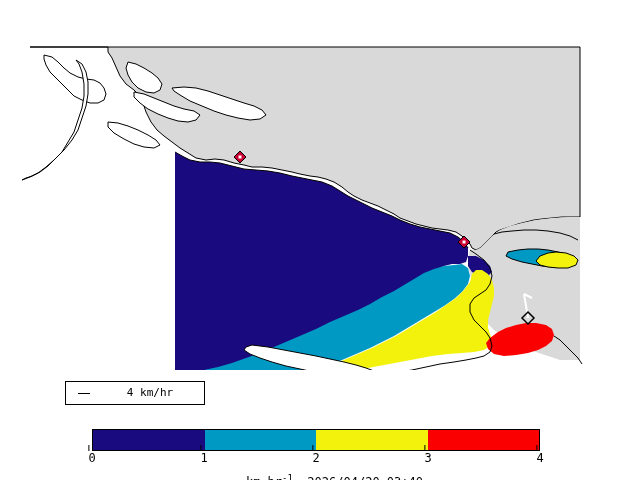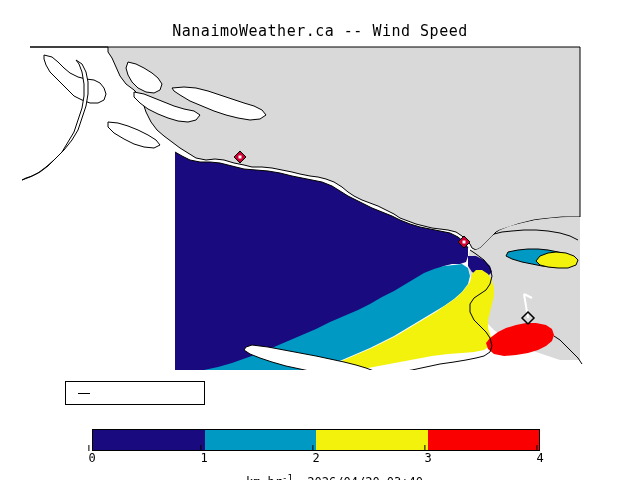--- a/index.html
+++ b/index.html
@@ -48,21 +48,20 @@
     position:absolute;left:0;top:459px;width:640px;text-align:center;
     font-size:12px;white-space:pre;
   }
   .caption sup{font-size:9px;vertical-align:super;}
 </style>
 </head>
 <body style="background: rgb(255, 255, 255);">
 
 <div id="root">
 
-  <div class="title">NanaimoWeather.ca -- Wind Speed</div>
 
   <div class="map-wrap">
     <svg width="640" height="330" viewBox="0 0 640 330">
 
       <g>
         <path fill="#d9d9d9" stroke="#000000" stroke-width="1" d="M 30,7 L 108,7 L 108,12 L 112,18 L 116,27 L 120,36 L 126,44 L 134,50
              L 140,56 L 143,63 L 146,72 L 151,82 L 157,90 L 164,96 L 172,102
              L 180,108 L 188,113 L 196,118 L 206,120 L 215,119 L 224,120
              L 234,123 L 244,125 L 252,127 L 262,127 L 272,128 L 282,130
              L 292,132 L 300,134 L 310,136 L 318,137 L 326,139 L 334,142
@@ -190,20 +189,21 @@
         </g>
       </g>
 
     </svg>
   </div>
 
   <div class="vec-legend">
     <svg class="glyph" viewBox="0 0 16 4">
       <line x1="0" y1="2" x2="16" y2="2" stroke="#000000" stroke-width="1.4"></line>
     </svg>
+    <div class="vl-text">4 km/hr</div>
   </div>
 
   <div class="cbar">
     <div class="shadow"></div>
     <div class="track">
       <div class="seg" style="background: rgb(26, 10, 128);"></div>
       <div class="seg" style="background: rgb(0, 153, 196);"></div>
       <div class="seg" style="background: rgb(242, 242, 13);"></div>
       <div class="seg" style="background: rgb(250, 0, 0);"></div>
     </div>

